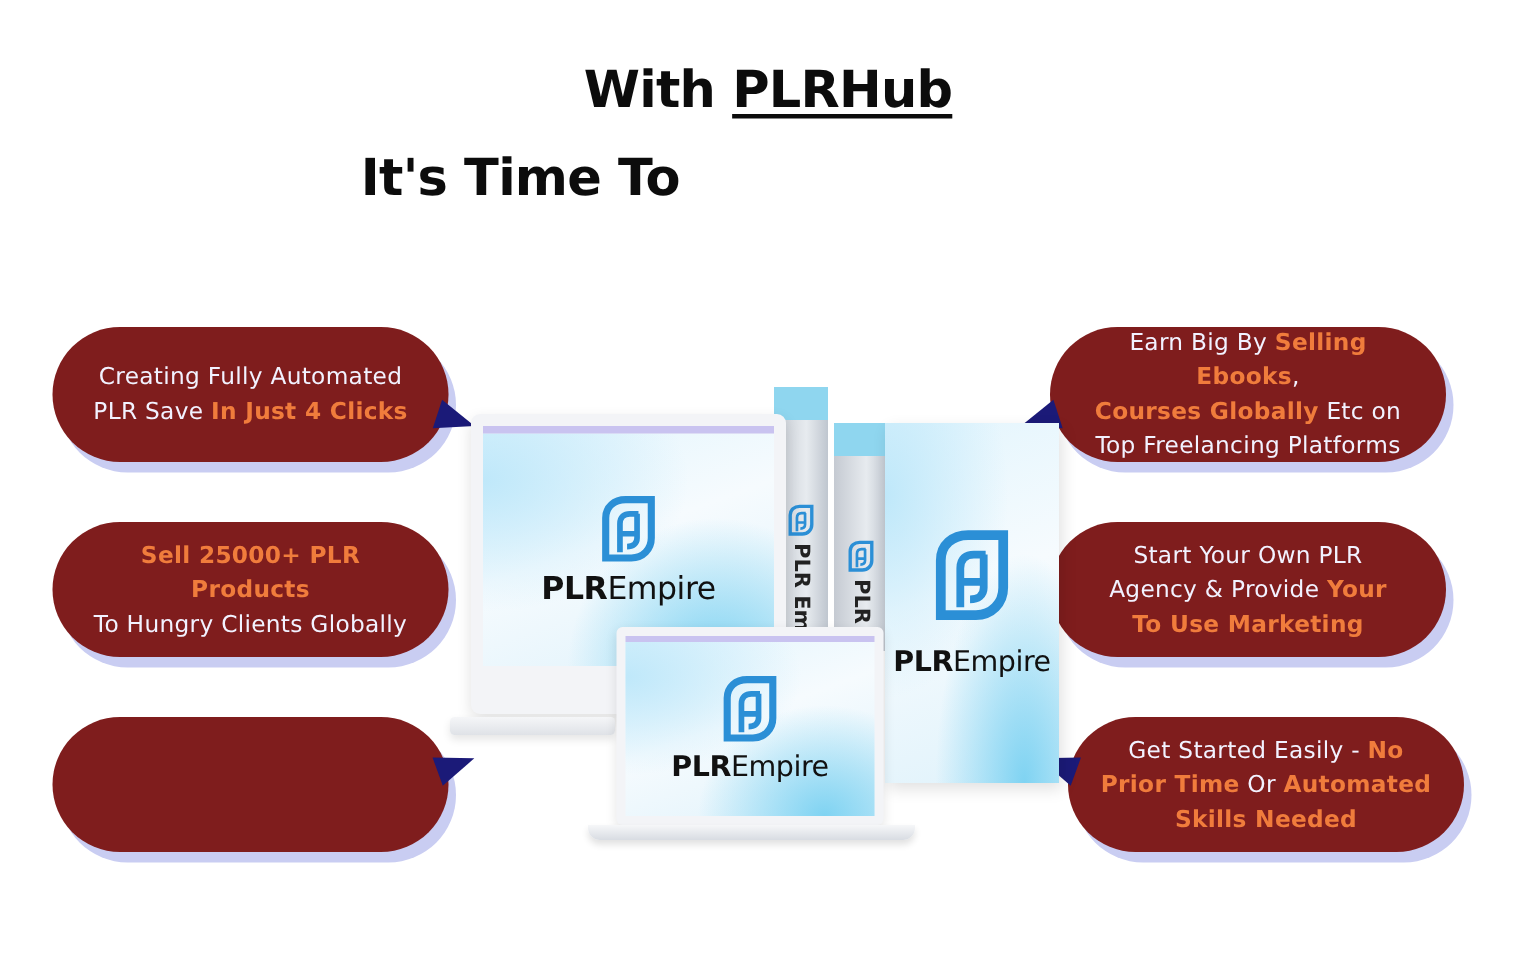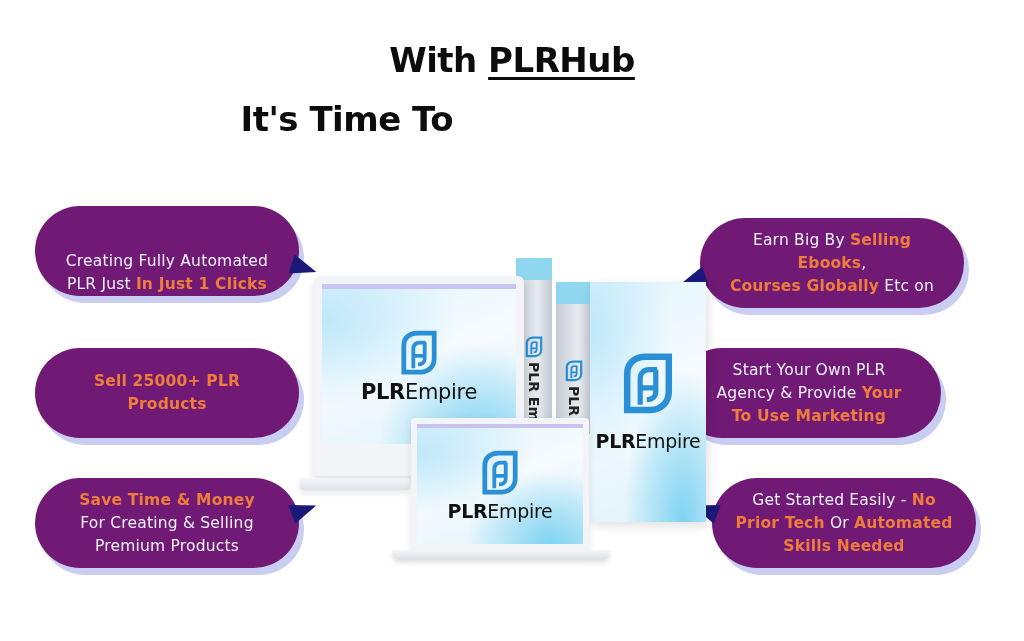--- a/index.html
+++ b/index.html
@@ -18,34 +18,34 @@
       transform: skew(-4deg) rotate(-1.5deg);
     }
     .brush::after {
       content: ""; position: absolute; right: -44px; top: 14px; width: 40px; height: 14px; z-index: -1;
       background: repeating-linear-gradient(90deg, #f57c1a 0 6px, transparent 6px 9px);
       border-radius: 6px; opacity: .85;
     }
 
     .bubble {
       position: absolute; width: 264px; height: 90px; border-radius: 45px;
-      background: #701a75; color: #f2f2ff; font-size: 15.5px; line-height: 23px;
+      background: #7f1d1d; color: #f2f2ff; font-size: 15.5px; line-height: 23px;
       text-align: center; display: flex; align-items: center; justify-content: center;
       box-shadow: 5px 7px 0 #c9cdf2; padding: 0 18px; letter-spacing: 0.2px;
     }
     .bubble .hl { color: #f07c3c; font-weight: bold; }
     .bubble .tail { position: absolute; width: 0; height: 0; border-style: solid; }
     .bubble.left .tail { right: -18px; border-width: 10px 0 10px 26px; border-color: transparent transparent transparent #1b1a78; }
     .bubble.right .tail { left: -20px; border-width: 10px 26px 10px 0; border-color: transparent #1b1a78 transparent transparent; }
 
-    .b1 { left: 35px; top: 206px; align-items: flex-end; } .b1 .tail { top: 52px; transform: rotate(18deg); }
+    .b1 { left: 35px; top: 218px; } .b1 .tail { top: 52px; transform: rotate(18deg); }
     .b2 { left: 35px; top: 348px; }
     .b3 { left: 35px; top: 478px; } .b3 .tail { top: 22px; transform: rotate(-20deg); }
     .b4 { left: 700px; top: 218px; } .b4 .tail { top: 52px; transform: rotate(-18deg); }
-    .b5 { left: 677px; top: 348px; justify-content: center; }
+    .b5 { left: 700px; top: 348px; justify-content: center; }
     .b6 { left: 712px; top: 478px; } .b6 .tail { top: 22px; transform: rotate(20deg); }
 
     .product { position: absolute; }
     .screen-art {
       background:
         radial-gradient(ellipse at 80% 100%, #7fd3f2 0%, rgba(127,211,242,0) 45%),
         radial-gradient(ellipse at 0% 20%, #bfe8fa 0%, rgba(191,232,250,0) 50%),
         linear-gradient(160deg, #e3f5fd 0%, #f6fbfe 45%, #dff2fb 100%);
       display: flex; flex-direction: column; align-items: center; justify-content: center;
     }
@@ -77,62 +77,59 @@
 <div class="headline headline-1">
   <span>With </span><span class="brand">PLRHub</span>
 </div>
 <div class="headline headline-2">
   <span>It's Time To </span><span class="brush">Shine In BIG By</span>
 </div>
 
 <div class="bubble left b1">
   <div>
     <span>Creating Fully Automated</span><br>
-    <span>PLR Just </span><span class="hl">In Just 1 Clicks</span>
+    <span>PLR Save </span><span class="hl">In Just 4 Clicks</span>
   </div>
   <span class="tail"></span>
 </div>
 
 <div class="bubble left b2">
   <div>
     <span class="hl" style="font-weight:bold">Sell </span><span class="hl">25000+ PLR Products</span><br>
+    <span>To Hungry Clients Globally</span>
   </div>
 
 </div>
 
 <div class="bubble left b3">
-  <div>
-    <span class="hl">Save Time &amp; Money</span><br>
-    <span>For Creating &amp; Selling</span><br>
-    <span>Premium Products</span>
-  </div>
   <span class="tail"></span>
 </div>
 
 <div class="bubble right b4">
   <div>
     <span>Earn Big By </span><span class="hl">Selling Ebooks</span><span>,</span><br>
     <span class="hl">Courses Globally</span><span> Etc on</span><br>
+    <span>Top Freelancing Platforms</span>
   </div>
   <span class="tail"></span>
 </div>
 
 <div class="bubble right b5">
   <div>
     <span>Start Your Own PLR</span><br>
     <span>Agency &amp; Provide </span><span class="hl">Your</span><br>
     <span class="hl">To Use Marketing</span>
   </div>
 
 </div>
 
 <div class="bubble right b6">
   <div>
     <span>Get Started Easily - </span><span class="hl">No</span><br>
-    <span class="hl">Prior Tech</span><span> Or </span><span class="hl">Automated</span><br>
+    <span class="hl">Prior Time</span><span> Or </span><span class="hl">Automated</span><br>
     <span class="hl">Skills Needed</span>
   </div>
   <span class="tail"></span>
 </div>
 
 <div class="product spine spine-1">
   <svg class="mini-logo" viewBox="0 0 40 48">
       <path d="M4 44V16C4 8 10 3 18 3H36V30C36 38 30 44 22 44Z" fill="none" stroke="#2b8fd6" stroke-width="5"></path>
       <path d="M14 40V20C14 15 17 13 21 13H27M14 27H24M26 13V30C26 34 23 36 19 36" fill="none" stroke="#2b8fd6" stroke-width="4"></path>
     </svg>

